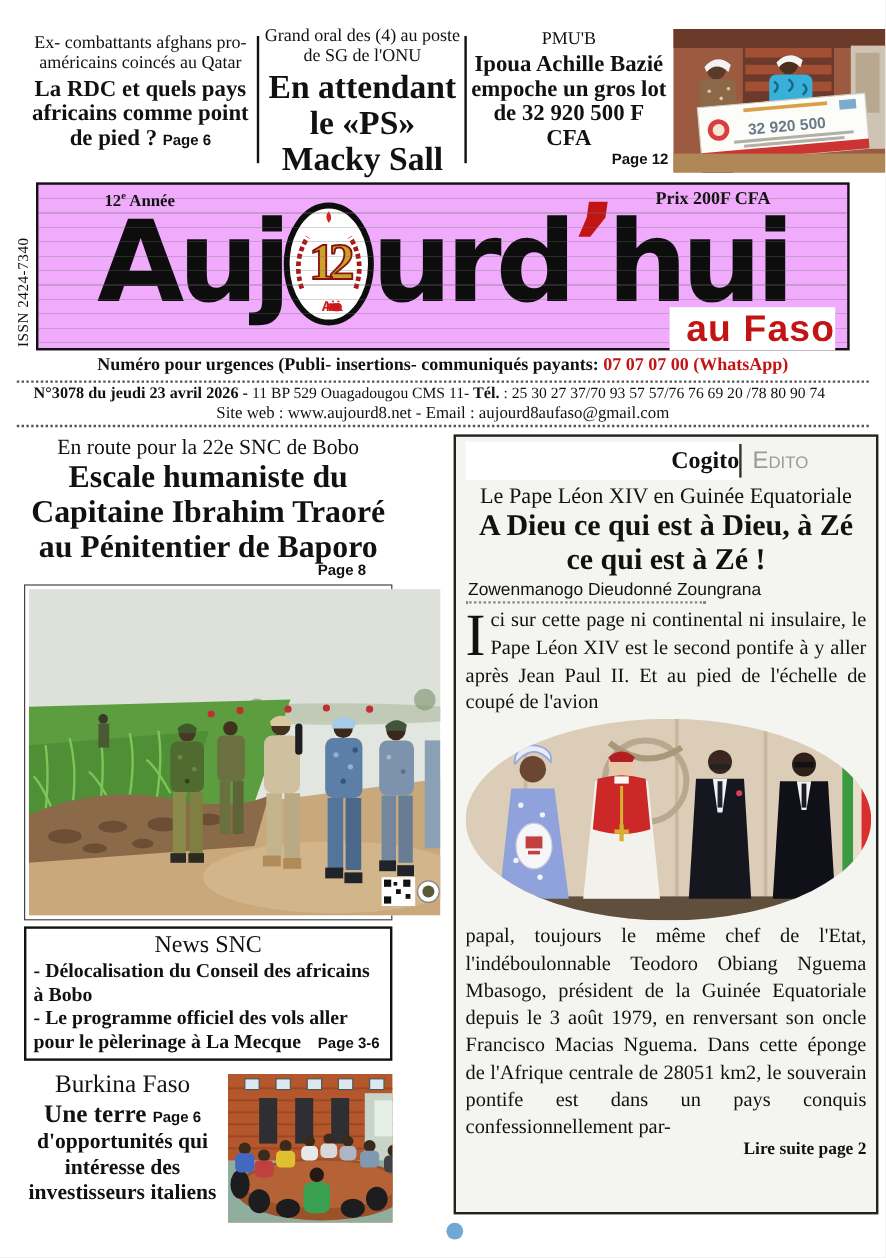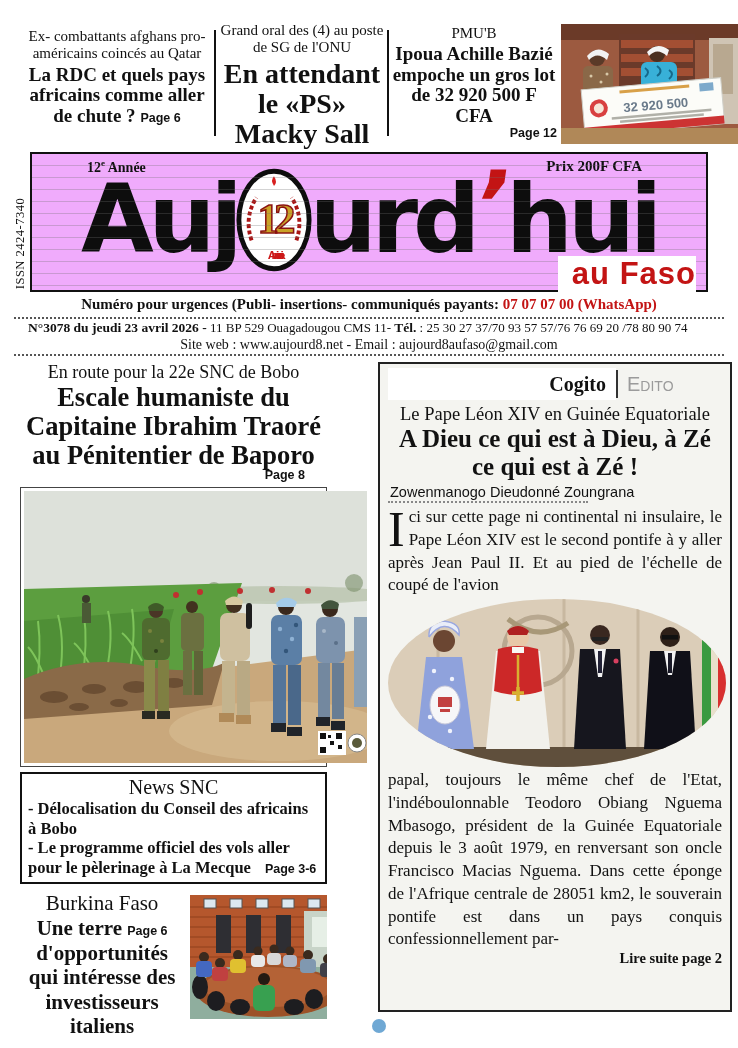--- a/index.html
+++ b/index.html
@@ -60,27 +60,27 @@
   .photo-frame { margin-top:5px; border:1.5px solid #444; background:#fff; padding:3px; }
   .photo-frame svg { display:block; }
   .news-box { margin-top:5px; border:2px solid #111; padding:2px 6px 5px; }
   .news-title { text-align:center; font-size:20px; }
   .news-item { font-weight:bold; font-size:16.5px; line-height:1.18; }
   .news-page { margin-left:14px; }
   .burkina { margin-top:7px; display:flex; }
   .bk-text { width:192px; text-align:center; }
   .bk-kicker { font-size:21px; }
   .bk-h1 { font-weight:bold; font-size:21px; }
-  .bk-rest { font-weight:bold; font-size:21px; line-height:1.15;font-family:Liberation Serif, serif; }
+  .bk-rest { font-weight:bold; font-size:18px; line-height:1.15;font-family:Liberation Serif, serif; }
   .bk-photo { width:160px; height:124px; margin-left:6px; margin-top:4px; overflow:hidden; }
   
   .edito { position:absolute; left:378px; top:362px; width:354px; height:650px;
            border:2px solid #222; background:#f4f4f0; padding:4px 8px; overflow:hidden; }
   .edito-head { display:flex; align-items:center; height:32px; }
-  .cogito-strip { flex:1; background:#fff; text-align:right; padding-right:10px;
+  .cogito-strip { flex:1; background:#fff; text-align:right; 
                   font-weight:bold; font-size:20px; height:100%; line-height:32px; }
   .edito-vline { width:2px; height:28px; background:#333; }
   .edito-tag { width:104px; padding-left:9px; font-family:"Liberation Sans", sans-serif;
                font-variant:small-caps; font-size:20px; color:#9b9b9b; }
   .edito-kicker { text-align:center; font-size:18.5px; margin-top:4px; }
   .edito-headline { text-align:center; font-weight:bold; font-size:25px; line-height:1.12; }
   .edito-byline { font-family:"Liberation Sans", sans-serif; font-size:14.5px; margin:3px 0 1px 2px; }
   .edito-rule { width:60%; border-top:2px dotted #888; margin-bottom:3px; }
   .edito p { text-align:justify; font-size:17px; line-height:1.34; }
   .dropcap { float:left; font-size:50px; line-height:.82; padding:3px 4px 0 0; font-weight:normal; }
@@ -91,21 +91,21 @@
 </style>
 </head>
 <body>
 
 <div class="page">
 
   <div class="issn">ISSN 2424-7340</div>
 
   <div class="teaser t1">
     <div class="kicker">Ex- combattants afghans pro-américains coincés  au Qatar</div>
-    <div class="head"><span>La RDC et quels pays africains comme aller de chute ? </span><span class="page-label">Page 6</span></div>
+    <div class="head"><span>La RDC et quels pays africains comme point de pied ? </span><span class="page-label">Page 6</span></div>
   </div>
   <div class="vdiv vd1"></div>
   <div class="teaser t2">
     <div class="kicker">Grand oral des (4) au poste de SG de l'ONU</div>
     <div class="head">En attendant le «PS» Macky Sall persiste et signe</div>
     <div class="page-label">Page 7</div>
   </div>
   <div class="vdiv vd2"></div>
   <div class="teaser t3">
     <div class="kicker">PMU'B</div>

